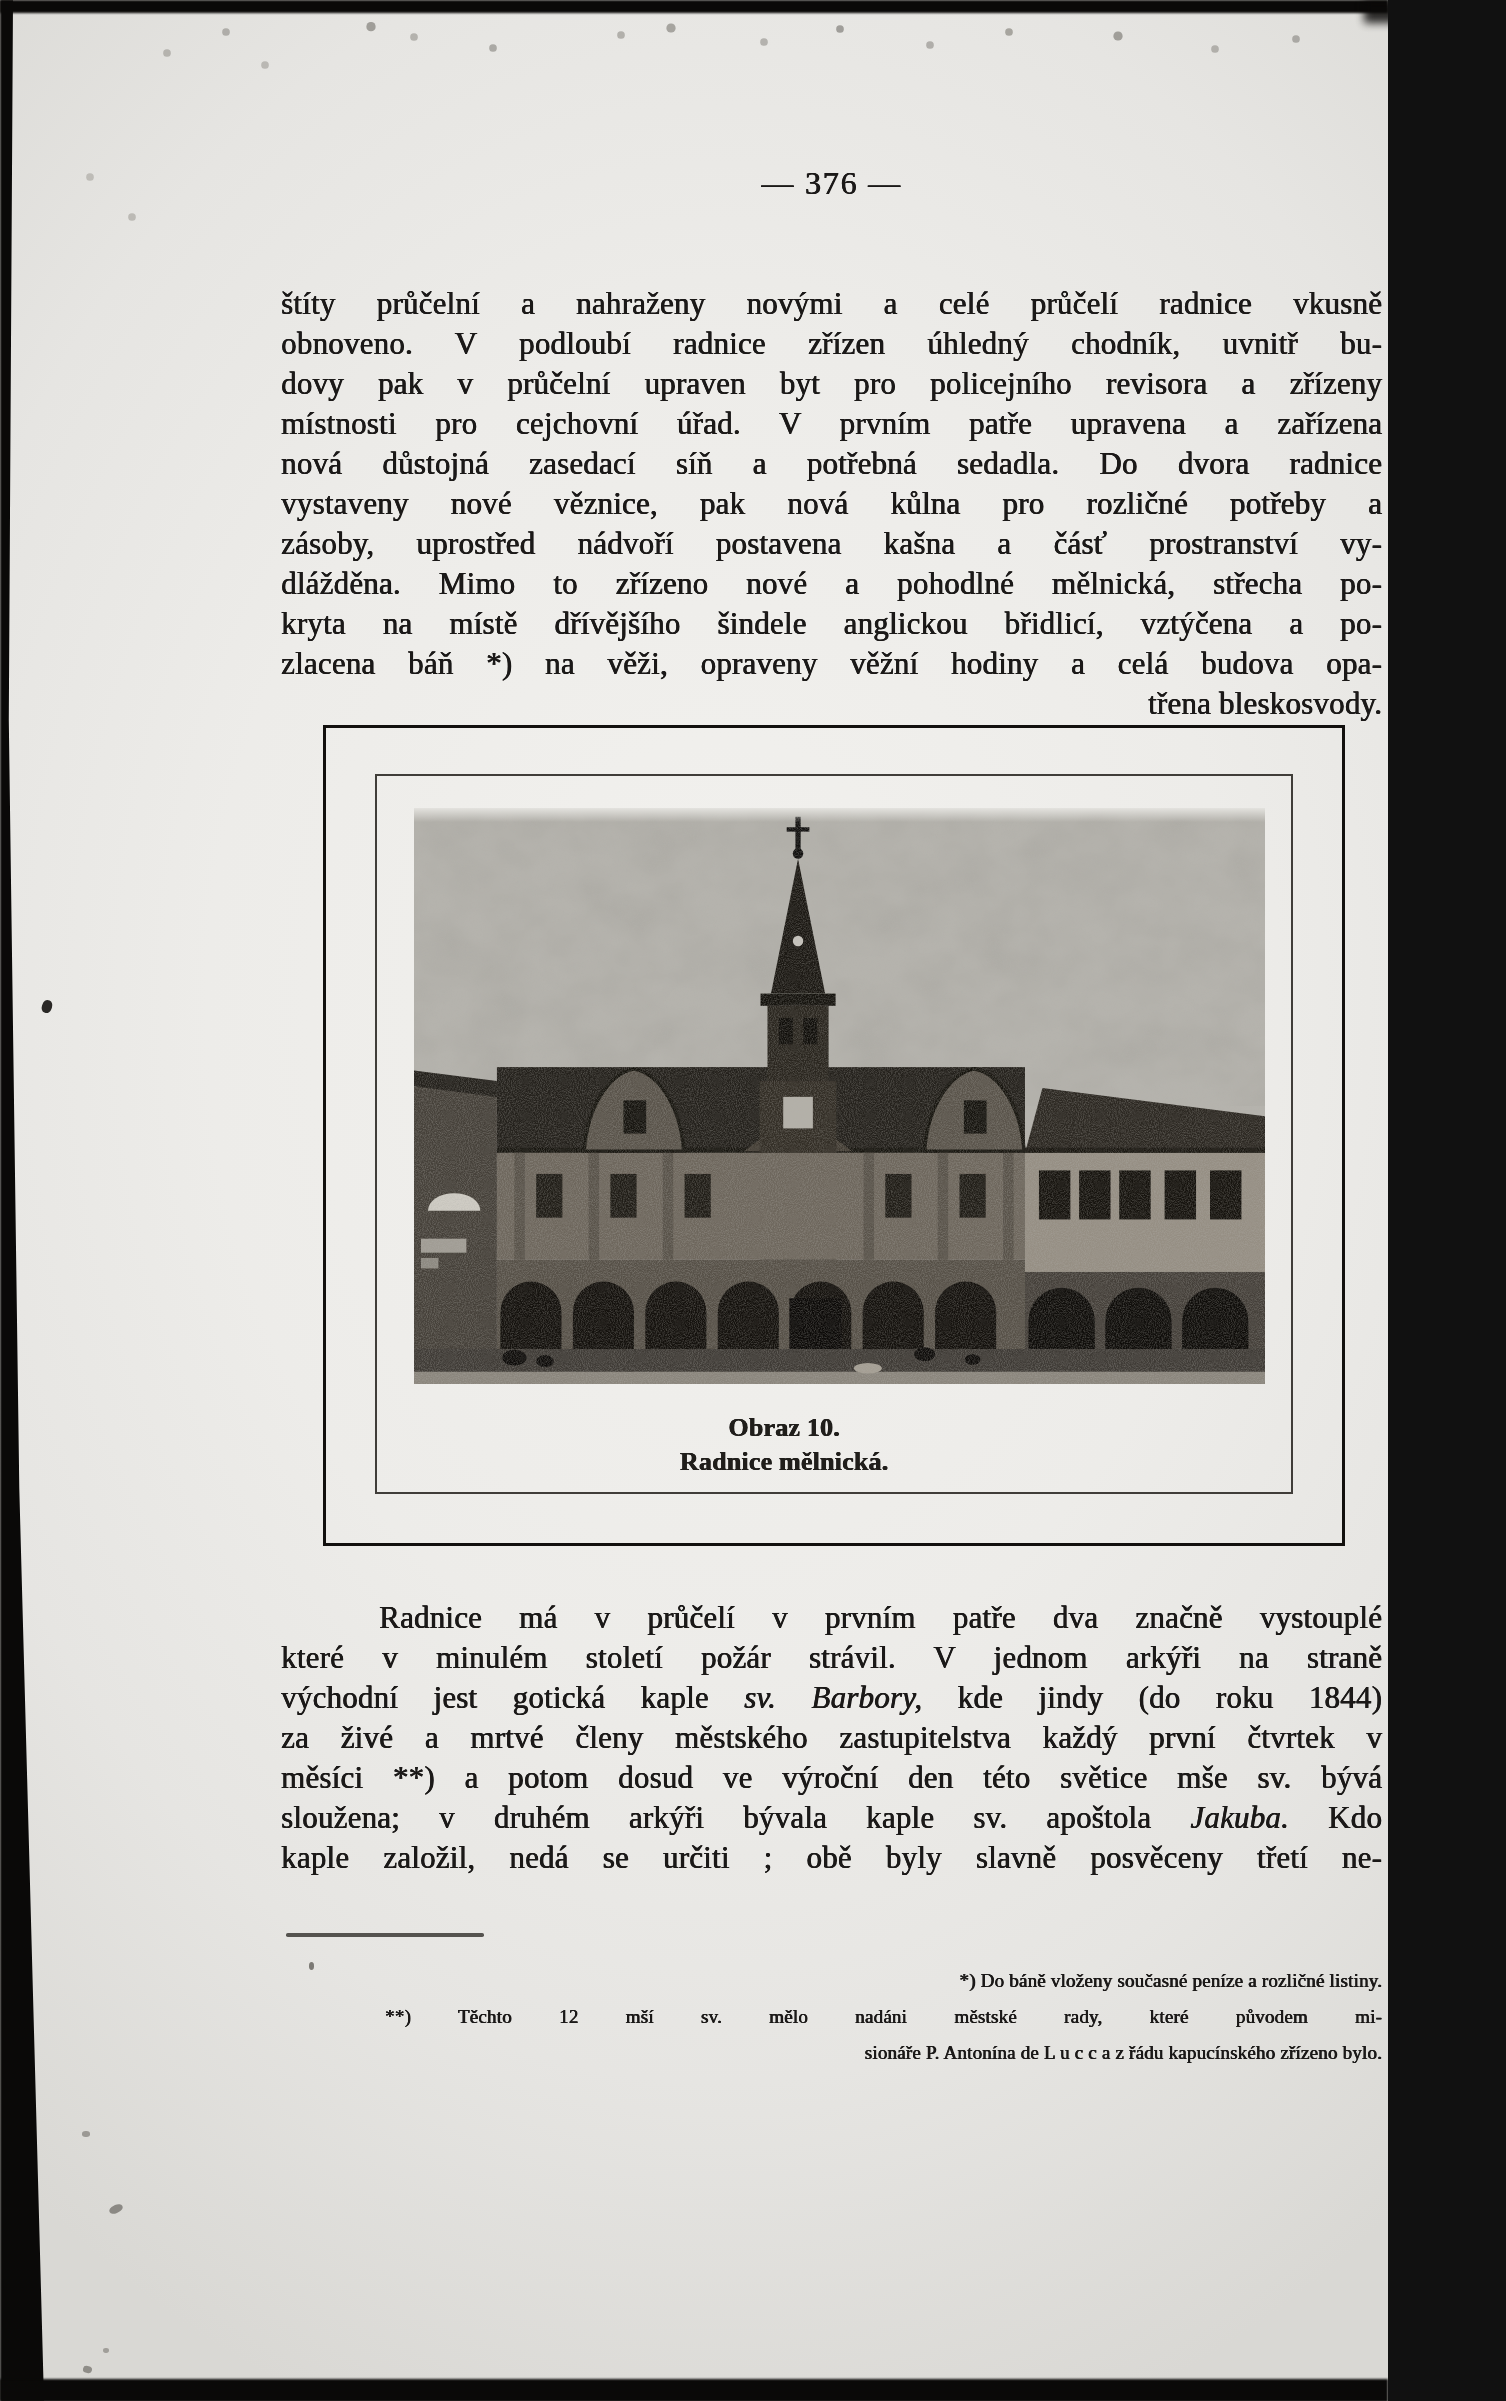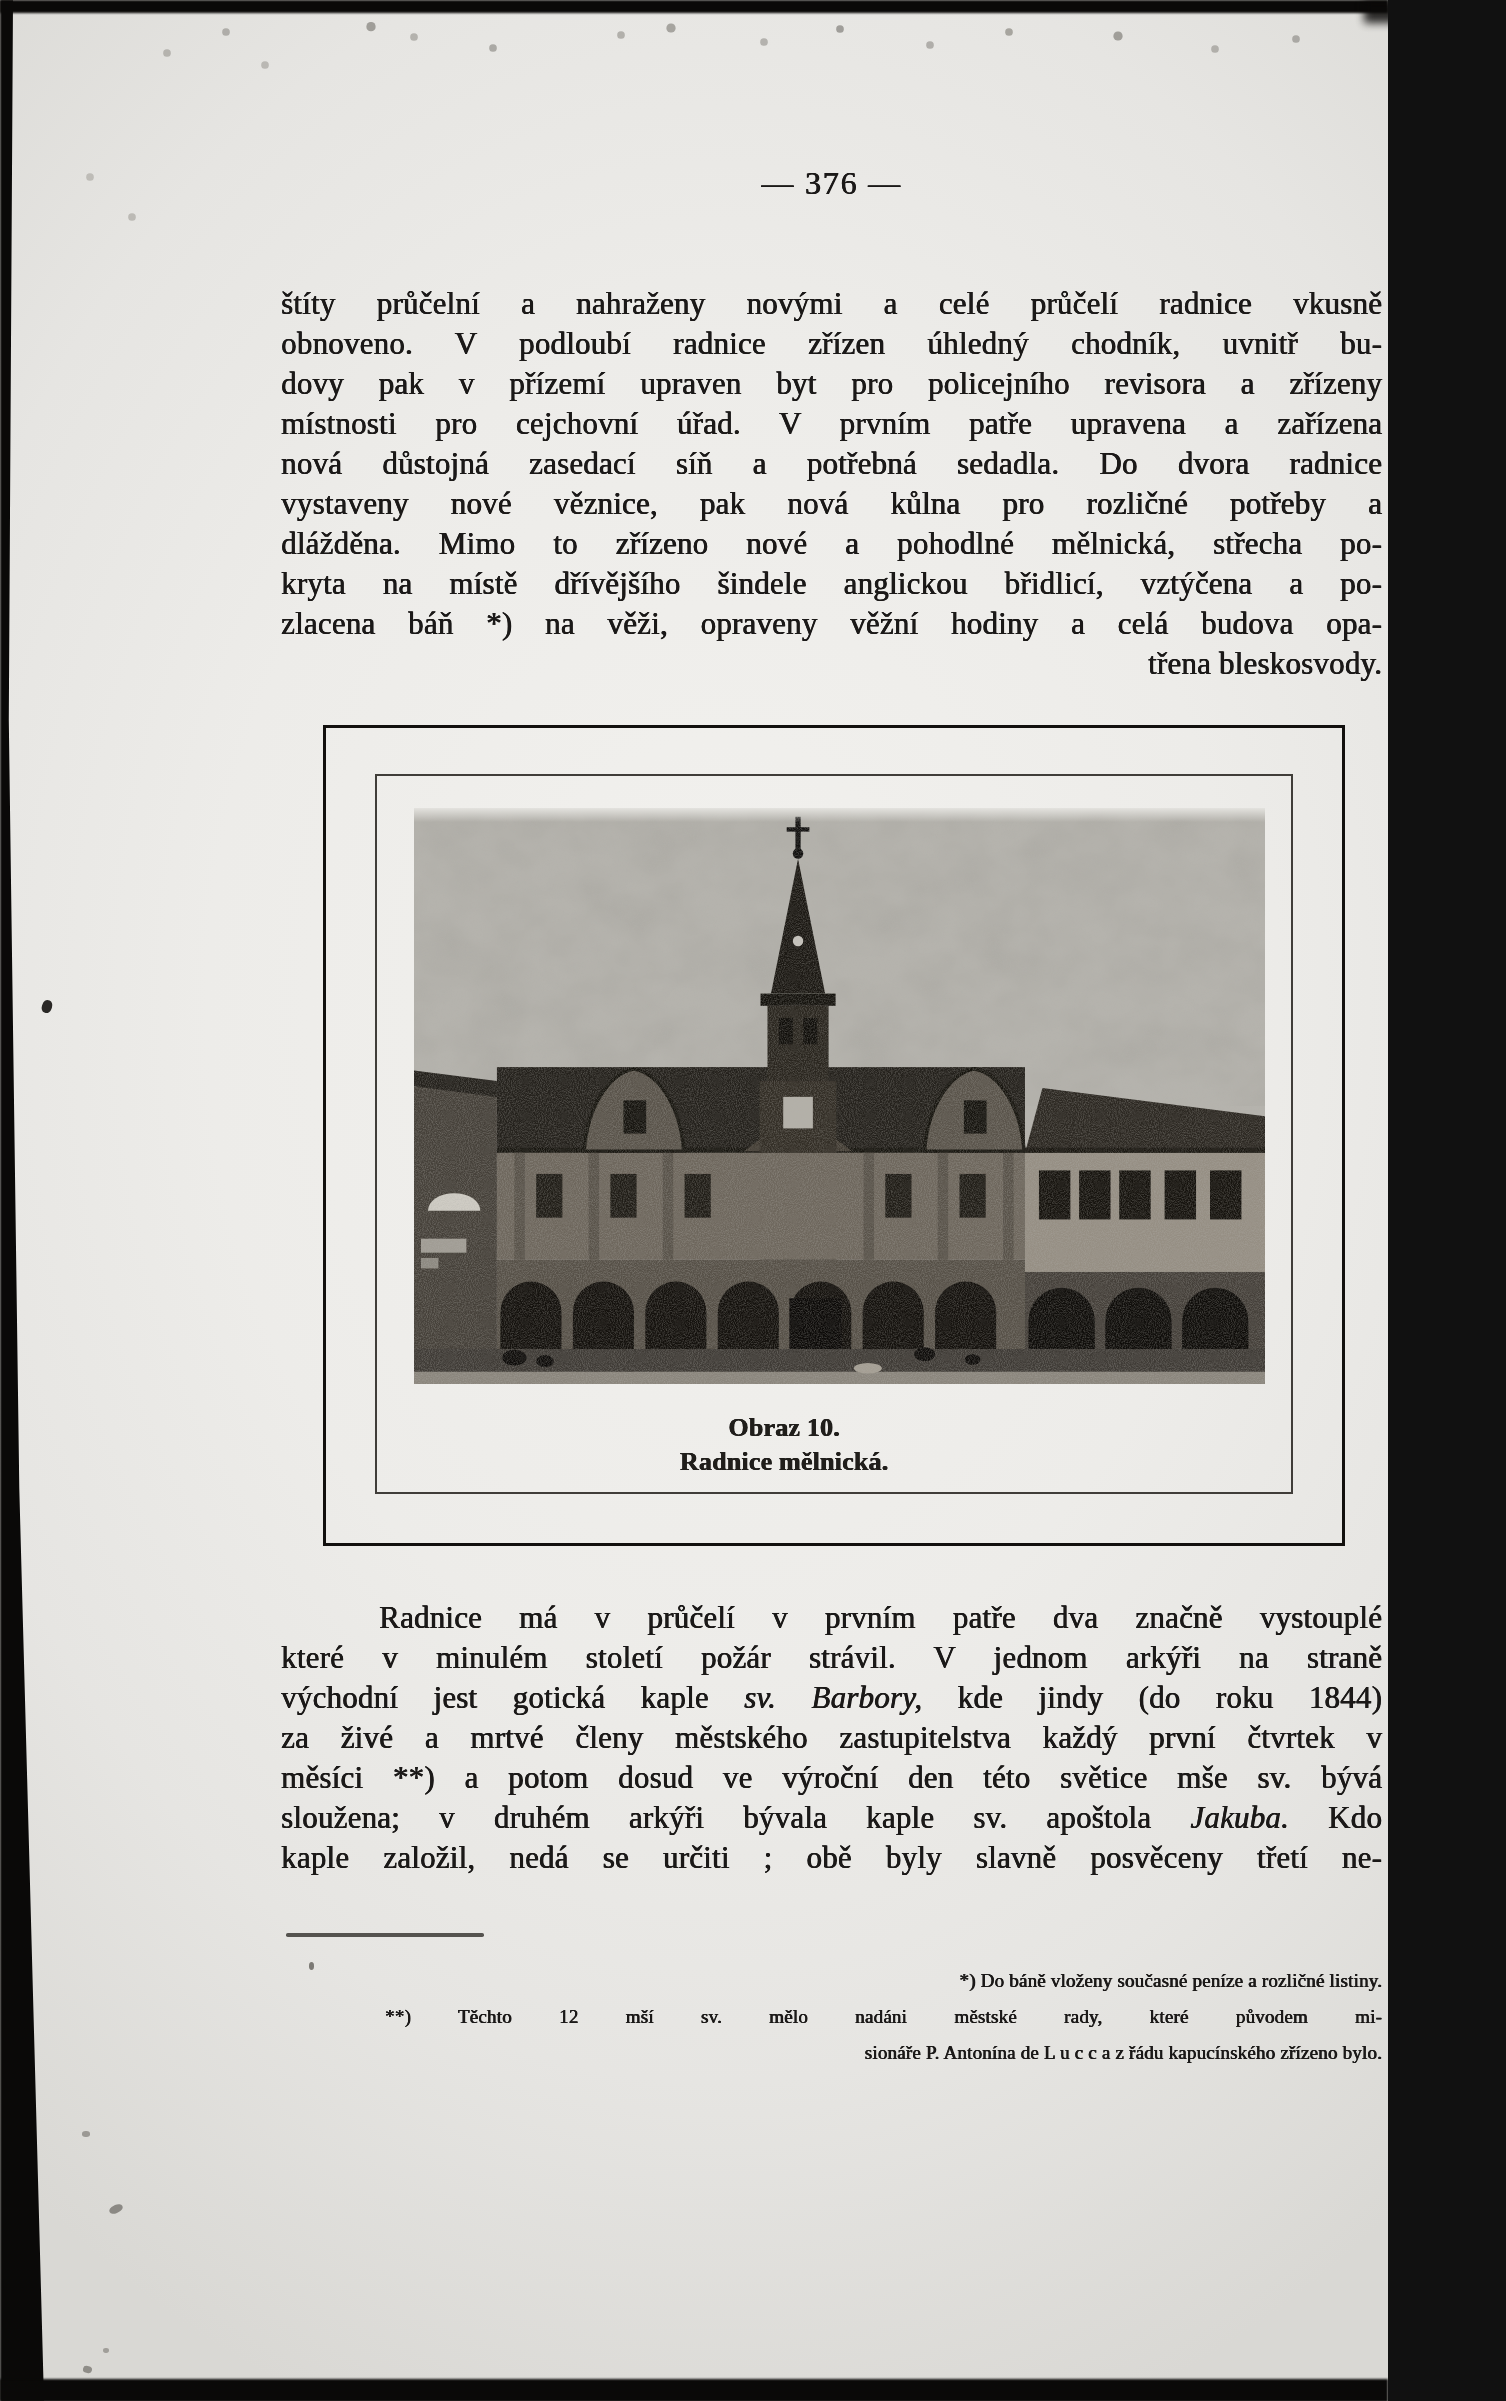--- a/index.html
+++ b/index.html
@@ -68,24 +68,25 @@
 </head>
 <body>
 
 <div class="page">
 
   <div class="pagenum ink">— 376 —</div>
 
   <div class="para para-1 ink">
     <div class="jline">štíty průčelní a nahraženy novými a celé průčelí radnice vkusně</div>
     <div class="jline">obnoveno.  V podloubí radnice zřízen úhledný chodník, uvnitř bu-</div>
-    <div class="jline">dovy pak v přízemí upraven byt pro policejního revisora a zřízeny</div>
+    <div class="jline">dovy pak v průčelní upraven byt pro policejního revisora a zřízeny</div>
     <div class="jline">místnosti pro cejchovní úřad.  V prvním patře upravena a zařízena</div>
     <div class="jline">nová důstojná zasedací síň a potřebná sedadla.  Do dvora radnice</div>
     <div class="jline">vystaveny nové věznice, pak nová kůlna pro rozličné potřeby a</div>
+    <div class="jline">zásoby, uprostřed nádvoří postavena kašna a čásť prostranství vy-</div>
     <div class="jline">dlážděna.  Mimo to zřízeno nové a pohodlné mělnická, střecha po-</div>
     <div class="jline">kryta na místě dřívějšího šindele anglickou břidlicí, vztýčena a po-</div>
     <div class="jline">zlacena báň *) na věži, opraveny věžní hodiny a celá budova opa-</div>
     <div class="pline">třena bleskosvody.</div>
   </div>
 
   <div class="fig-outer"></div>
   <div class="fig-inner"></div>
 
   <div class="photo">

